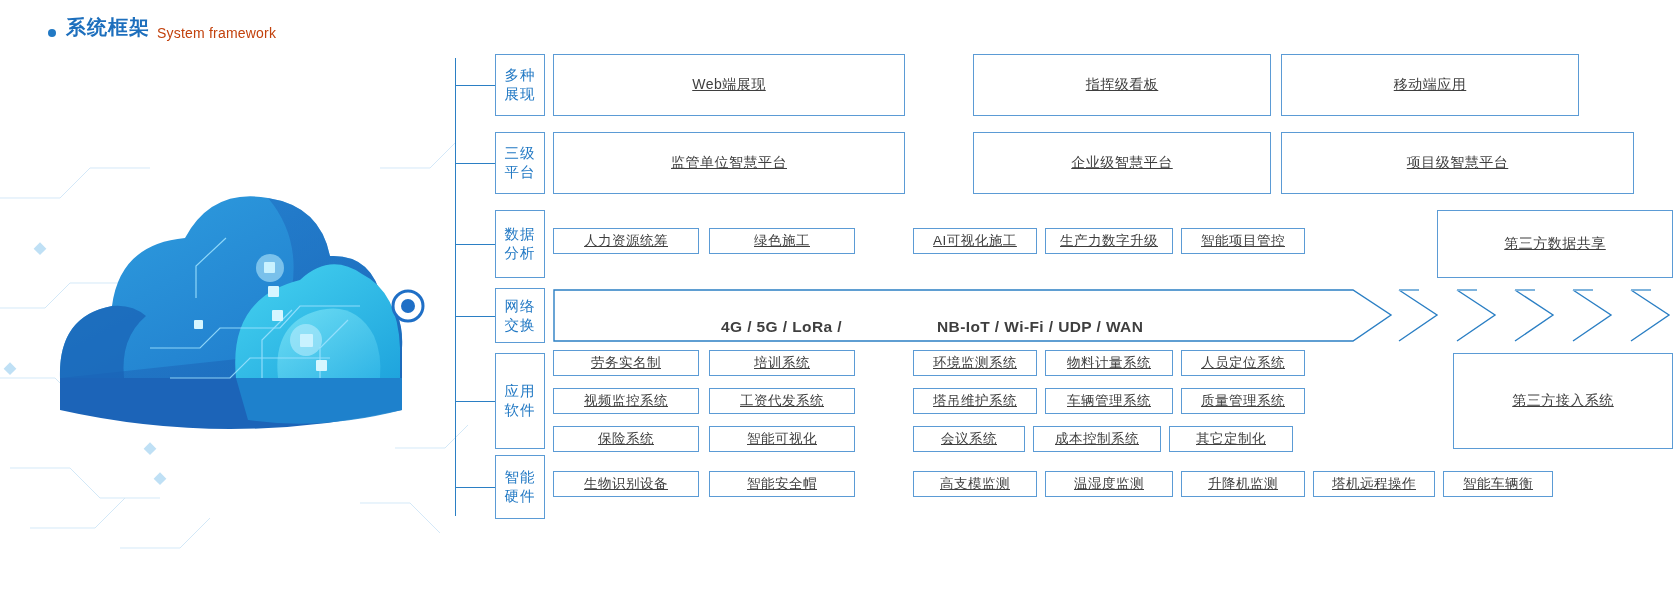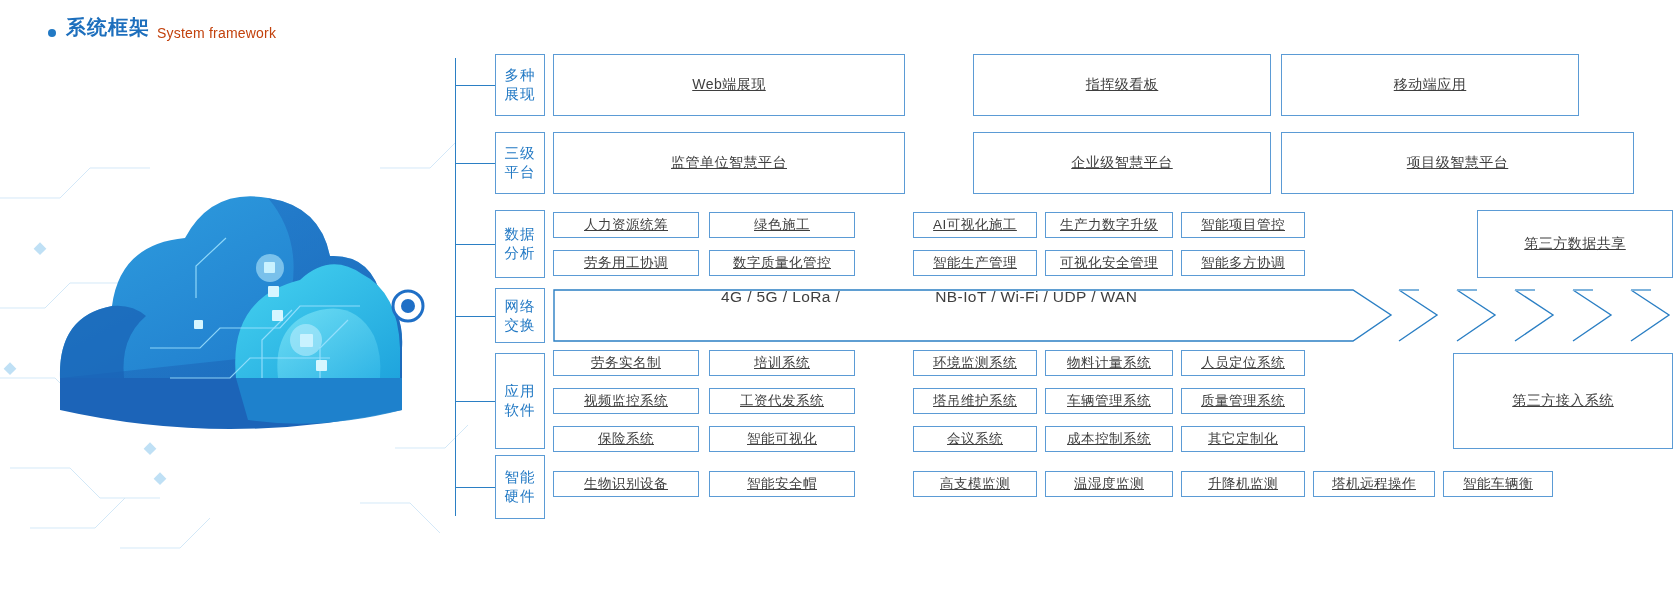--- a/index.html
+++ b/index.html
@@ -81,21 +81,21 @@
   .r-hw{top:407px;height:64px;width:1178px;}
 
   .small{font-size:13.5px;height:26px;}
 
   
   .wide{font-size:14px;}
 
   
   .netband{
     position:relative;flex:1 1 auto;margin-left:8px;height:48px;
-    display:flex;align-items:flex-start;
+    display:flex;align-items:flex-end;font-weight:bold;
   }
   .netband .bandsvg{position:absolute;left:0;top:0;}
   .netband .nettext{
     position:relative;z-index:2;display:flex;gap:95px;
     margin-left:168px;color:#3f3f3f;font-size:15.5px;letter-spacing:.4px;
   }
 </style>
 </head>
 <body>
 
@@ -236,32 +236,21 @@
         <div class="box small" style="width:146px">人力资源统筹</div>
         <div class="gap" style="width:10px"></div>
         <div class="box small" style="width:146px">绿色施工</div>
         <div class="gap" style="width:58px"></div>
         <div class="box small" style="width:124px">AI可视化施工</div>
         <div class="gap" style="width:8px"></div>
         <div class="box small" style="width:128px">生产力数字升级</div>
         <div class="gap" style="width:8px"></div>
         <div class="box small" style="width:124px">智能项目管控</div>
         <div class="gap" style="width:8px"></div>
-        <div class="box wide" style="width:196px;height:68px;position:absolute;right:0;top:0">第三方数据共享</div>
-      </div>
-      <div class="cellrow">
-        <div class="box small" style="width:146px">劳务用工协调</div>
-        <div class="gap" style="width:10px"></div>
-        <div class="box small" style="width:146px">数字质量化管控</div>
-        <div class="gap" style="width:58px"></div>
-        <div class="box small" style="width:124px">智能生产管理</div>
-        <div class="gap" style="width:8px"></div>
-        <div class="box small" style="width:128px">可视化安全管理</div>
-        <div class="gap" style="width:8px"></div>
-        <div class="box small" style="width:124px">智能多方协调</div>
+        <div class="box wide" style="width:236px;height:68px;position:absolute;right:0;top:0">第三方数据共享</div>
       </div>
     </div>
   </div>
 
   <div class="row r-net">
     <span class="stub"></span>
     <div class="cat">
       <span>网络</span>
       <span>交换</span>
     </div>
@@ -318,21 +307,21 @@
         <div class="gap" style="width:8px"></div>
         <div class="box small" style="width:128px">车辆管理系统</div>
         <div class="gap" style="width:8px"></div>
         <div class="box small" style="width:124px">质量管理系统</div>
       </div>
       <div class="cellrow">
         <div class="box small" style="width:146px">保险系统</div>
         <div class="gap" style="width:10px"></div>
         <div class="box small" style="width:146px">智能可视化</div>
         <div class="gap" style="width:58px"></div>
-        <div class="box small" style="width:124px">会议系统</div>
+        <div class="box small" style="width:112px">会议系统</div>
         <div class="gap" style="width:8px"></div>
         <div class="box small" style="width:128px">成本控制系统</div>
         <div class="gap" style="width:8px"></div>
         <div class="box small" style="width:124px">其它定制化</div>
       </div>
     </div>
   </div>
 
   <div class="row r-hw">
     <span class="stub"></span>

